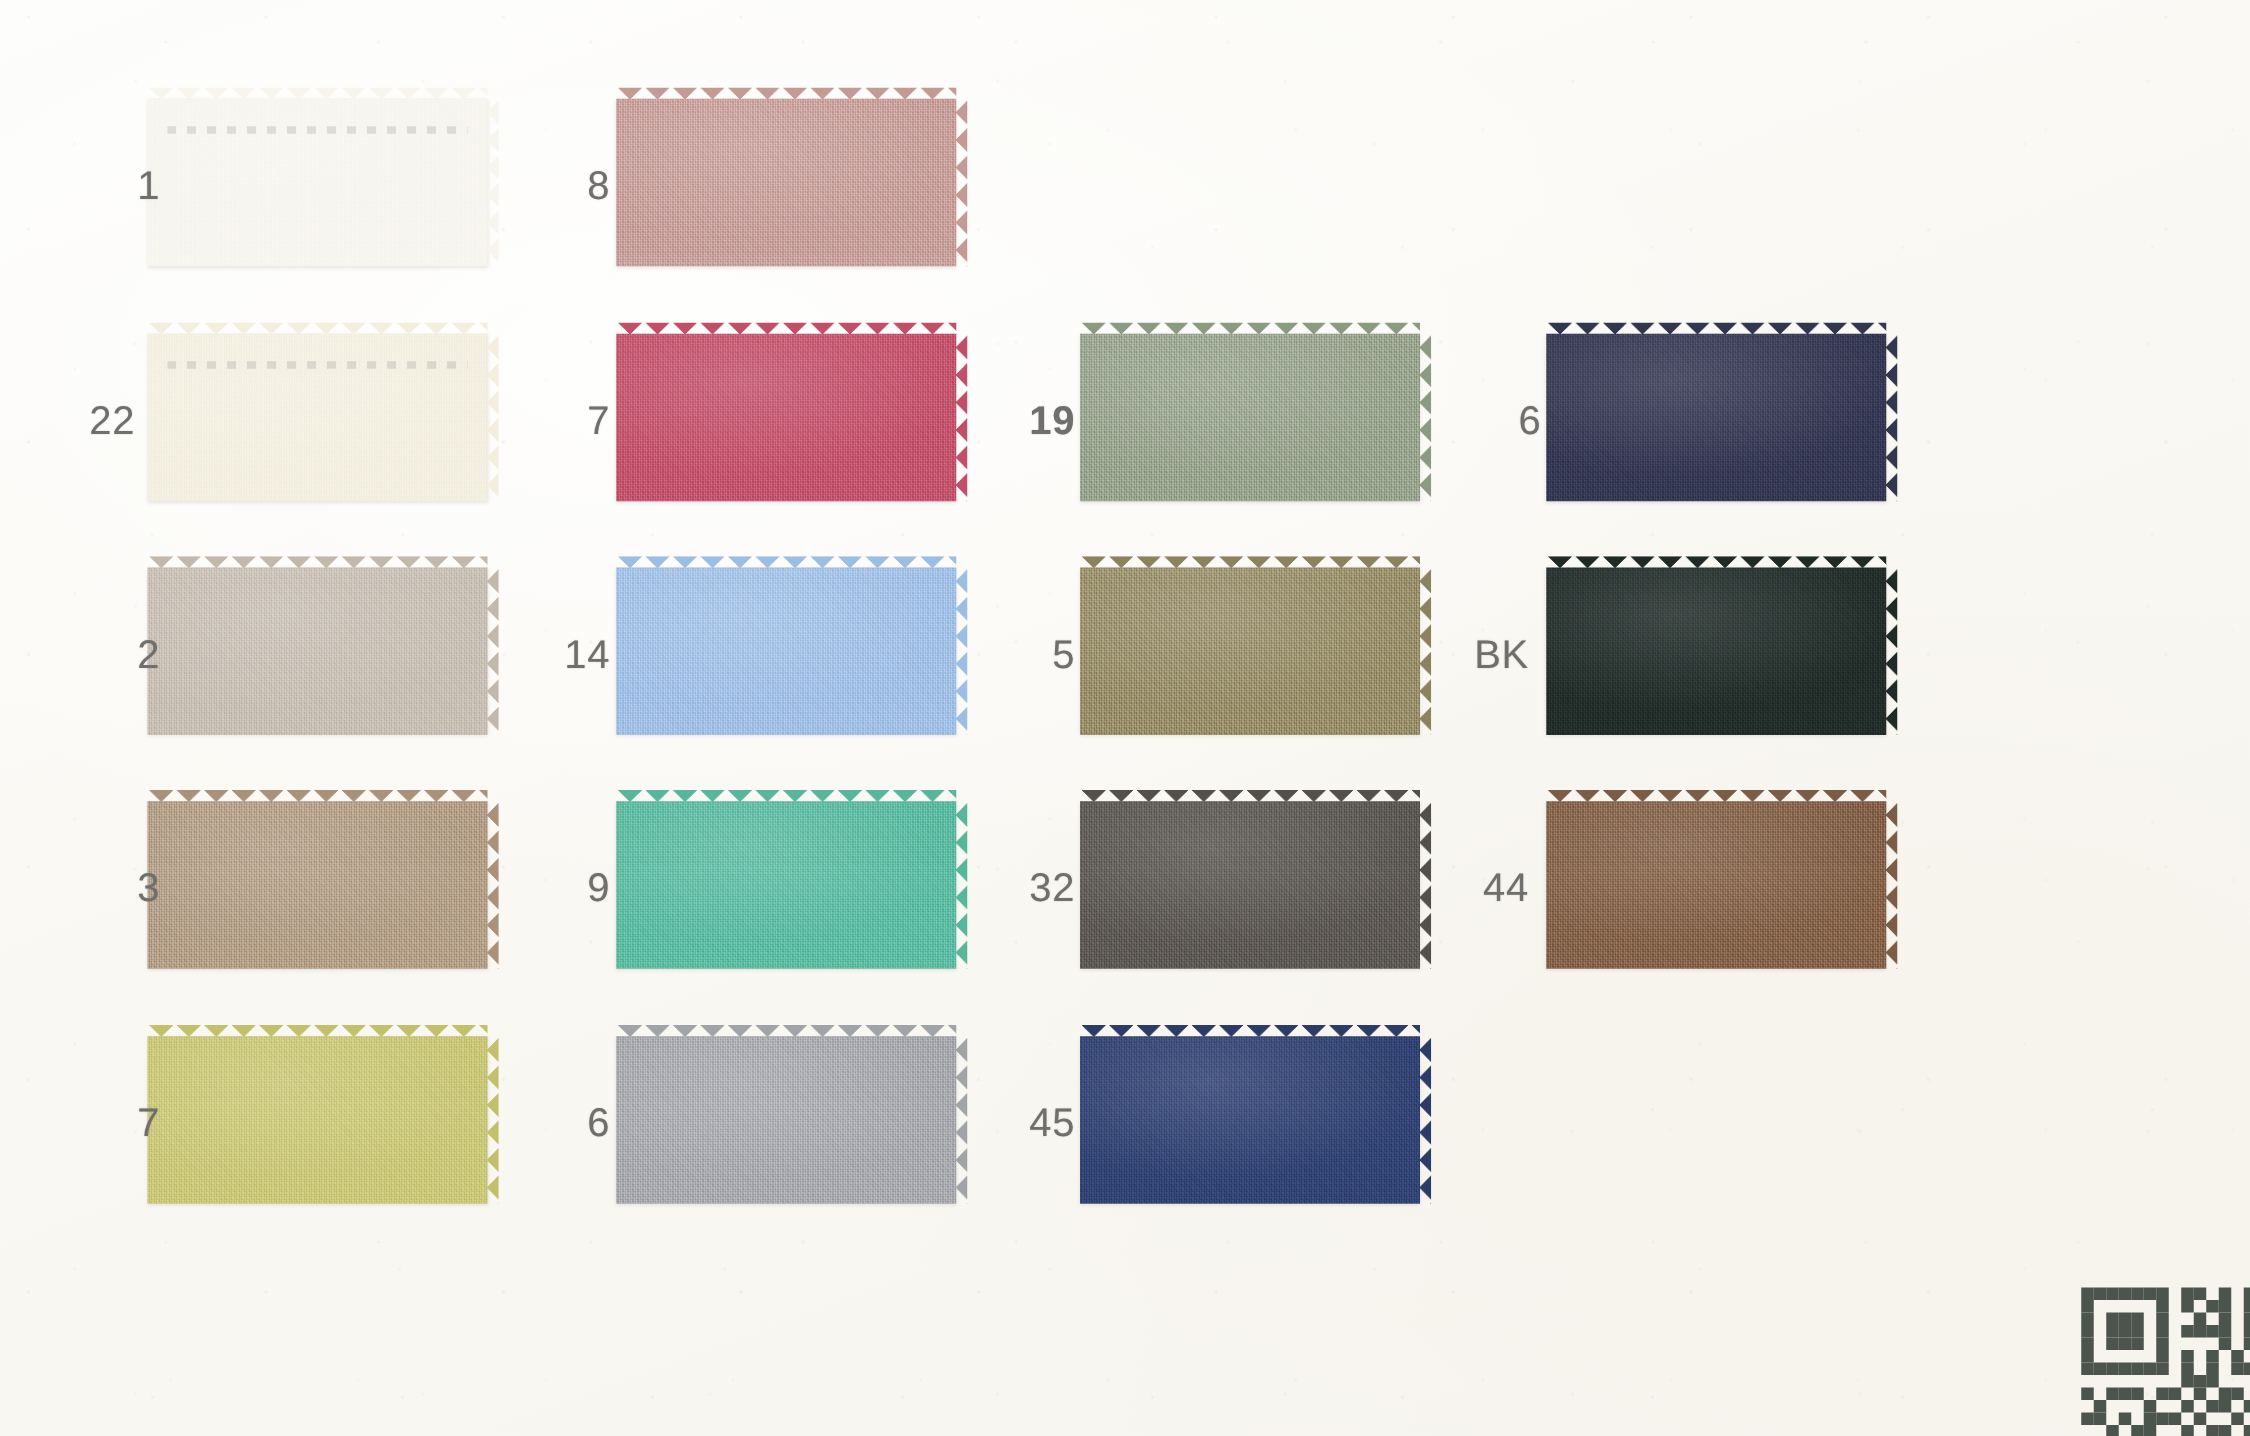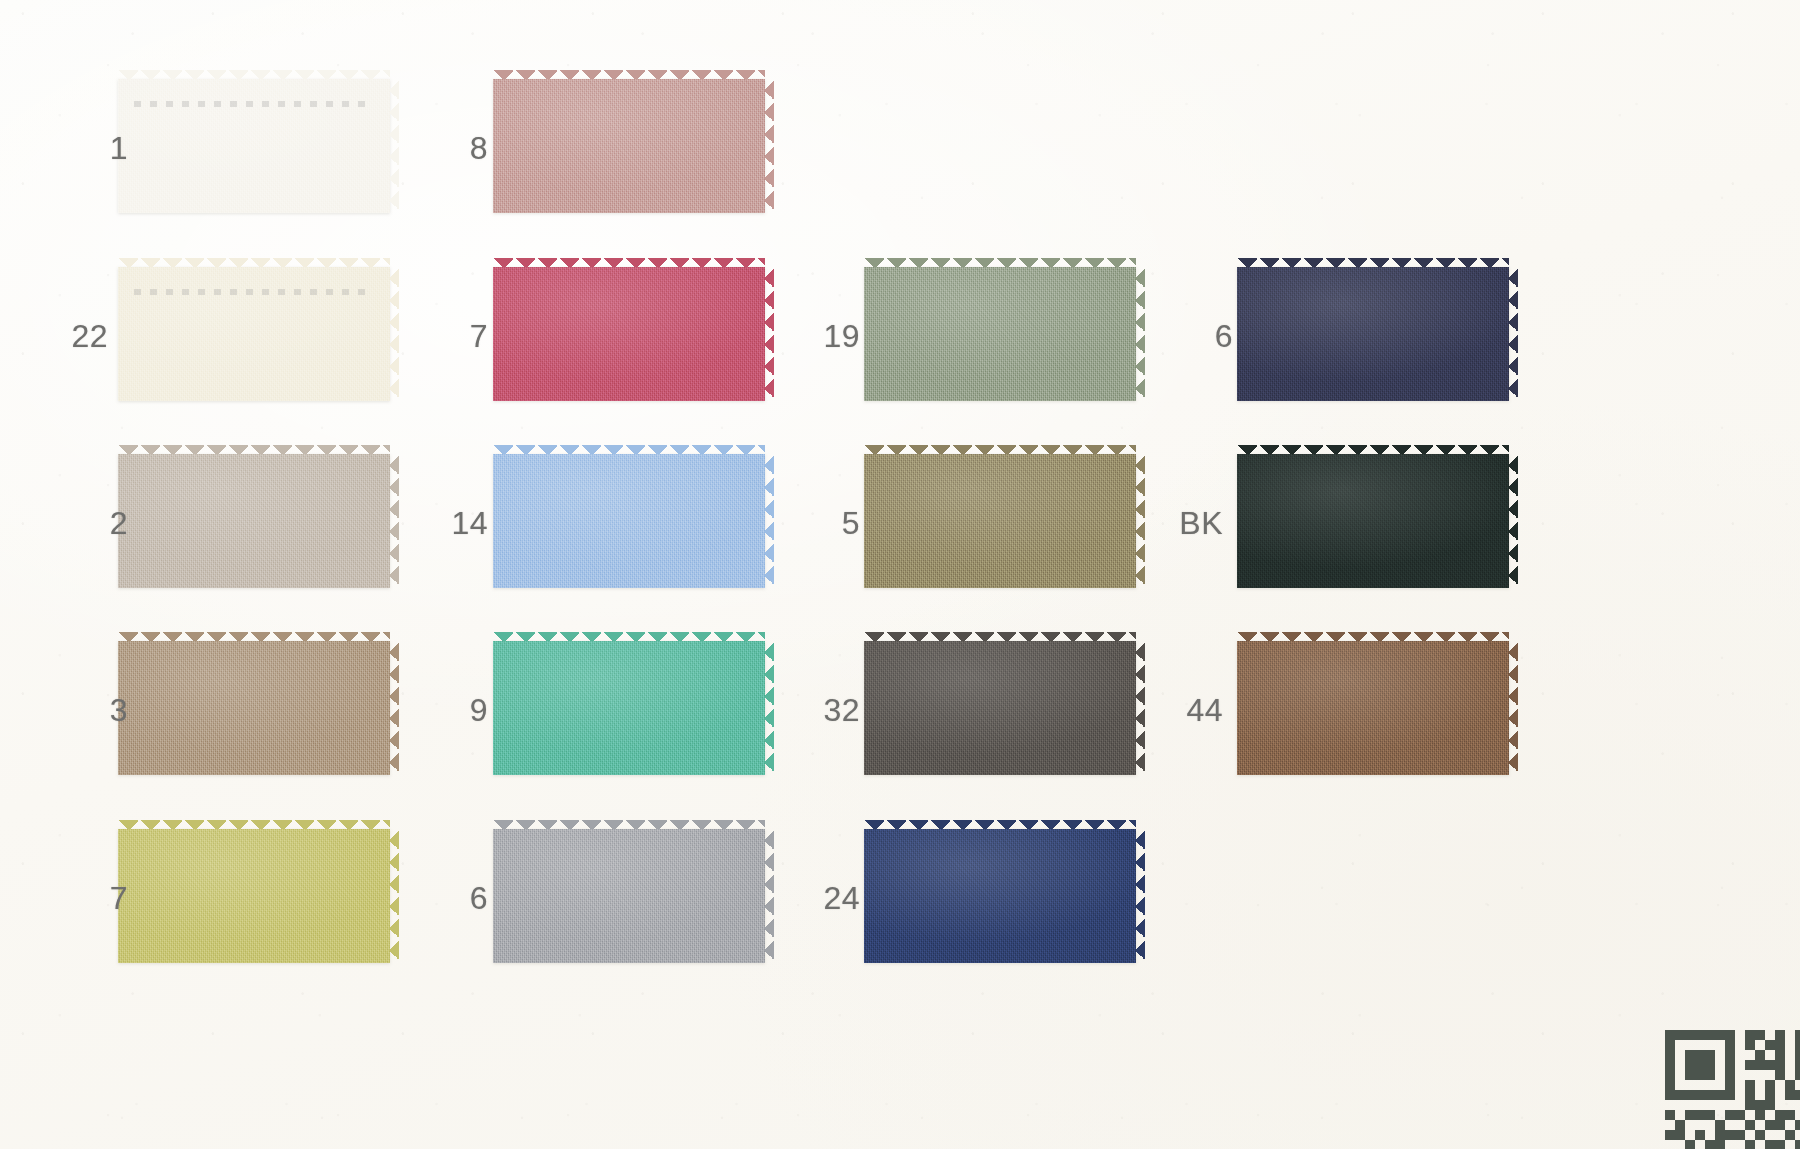--- a/index.html
+++ b/index.html
@@ -324,24 +324,24 @@
       <div class="swatch-label" style="left: 60px; top: 130px; width: 68px;">1</div>
       <div class="swatch-label" style="left: 40px; top: 318px; width: 68px;">22</div>
       <div class="swatch-label" style="left: 60px; top: 505px; width: 68px;">2</div>
       <div class="swatch-label" style="left: 60px; top: 692px; width: 68px;">3</div>
       <div class="swatch-label" style="left: 60px; top: 880px; width: 68px;">7</div>
       <div class="swatch-label" style="left: 420px; top: 130px; width: 68px;">8</div>
       <div class="swatch-label" style="left: 420px; top: 318px; width: 68px;">7</div>
       <div class="swatch-label" style="left: 420px; top: 505px; width: 68px;">14</div>
       <div class="swatch-label" style="left: 420px; top: 692px; width: 68px;">9</div>
       <div class="swatch-label" style="left: 420px; top: 880px; width: 68px;">6</div>
-      <div class="swatch-label" style="left: 792px; top: 318px; width: 68px;">19</div>
+      <div class="swatch-label" style="left: 792px; top: 318px; width: 68px; font-weight: bold;">19</div>
       <div class="swatch-label" style="left: 792px; top: 505px; width: 68px;">5</div>
       <div class="swatch-label" style="left: 792px; top: 692px; width: 68px;">32</div>
-      <div class="swatch-label" style="left: 792px; top: 880px; width: 68px;">24</div>
+      <div class="swatch-label" style="left: 792px; top: 880px; width: 68px;">45</div>
       <div class="swatch-label" style="left: 1165px; top: 318px; width: 68px;">6</div>
       <div class="swatch-label" style="left: 1155px; top: 505px; width: 68px;">BK</div>
       <div class="swatch-label" style="left: 1155px; top: 692px; width: 68px;">44</div>
     </div>
 
   <div id="qr-code" style="left: 1665px; top: 1030px; width: 190px; height: 190px;">
       <div class="qr-px" style="left: 0px; top: 0px; width: 10px; height: 10px; background: rgb(75, 84, 77);"></div>
       <div class="qr-px" style="left: 10px; top: 0px; width: 10px; height: 10px; background: rgb(75, 84, 77);"></div>
       <div class="qr-px" style="left: 20px; top: 0px; width: 10px; height: 10px; background: rgb(75, 84, 77);"></div>
       <div class="qr-px" style="left: 30px; top: 0px; width: 10px; height: 10px; background: rgb(75, 84, 77);"></div>

